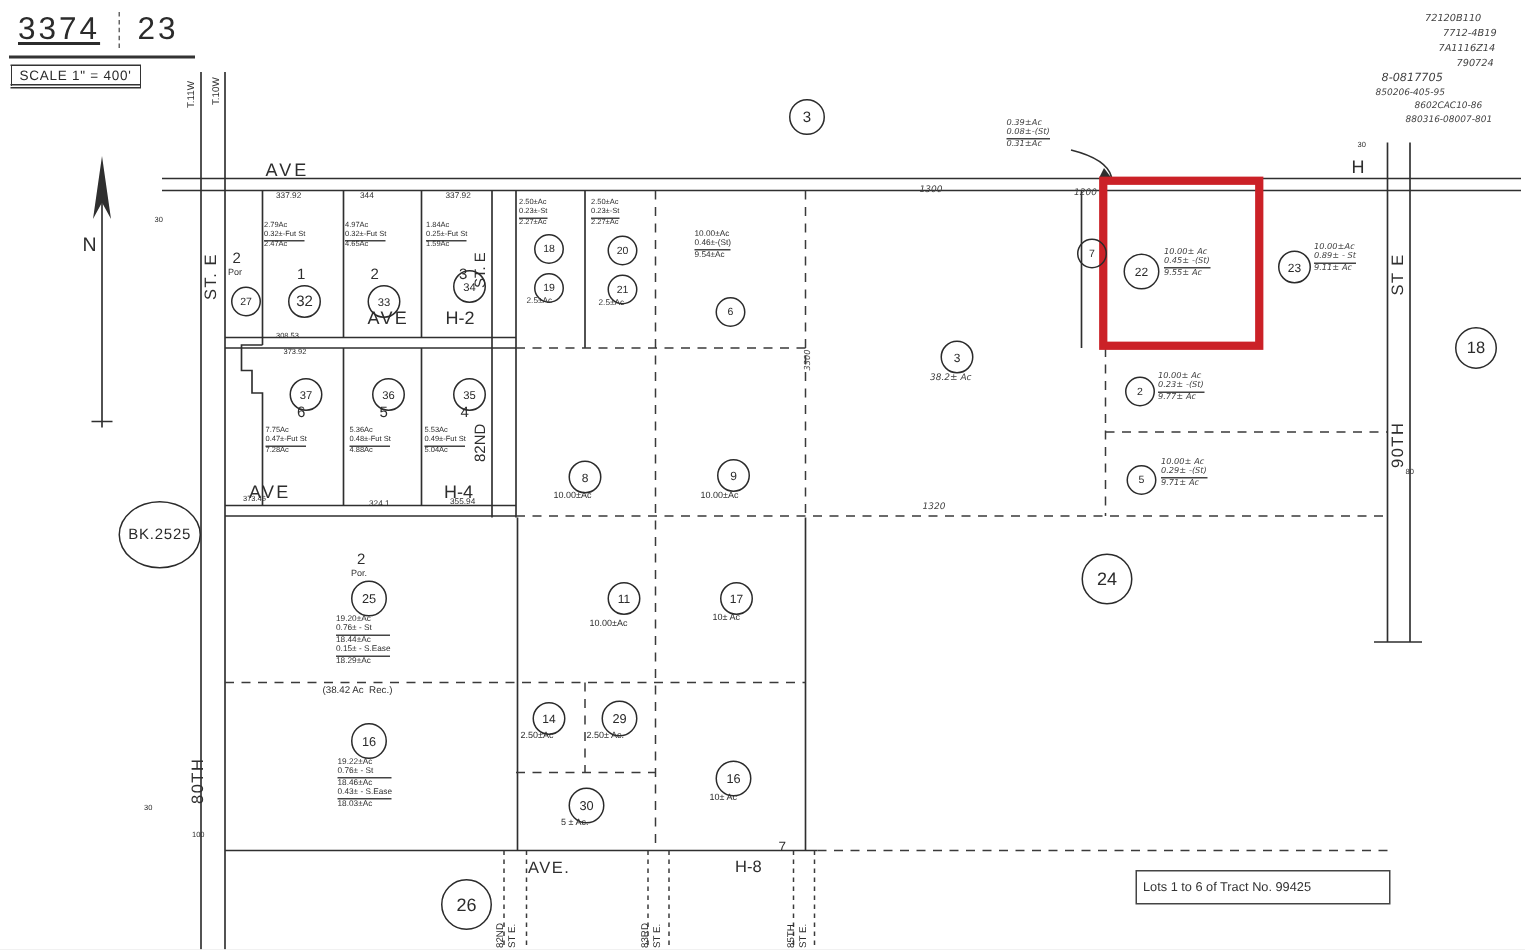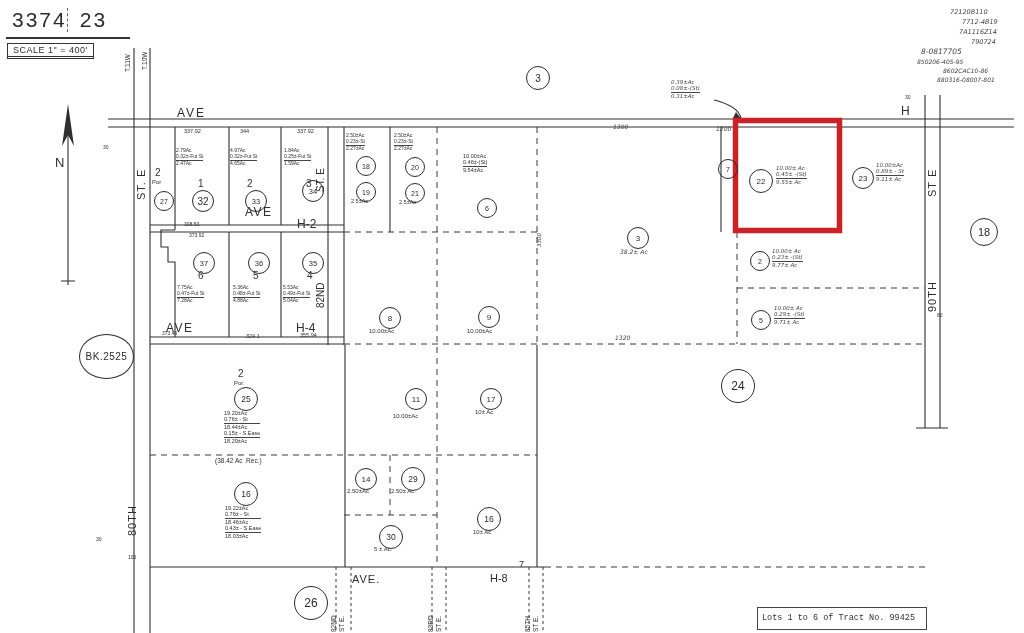--- a/index.html
+++ b/index.html
@@ -8,29 +8,29 @@
   .linework{position:absolute;left:0;top:0;}
   .lbl{position:absolute;white-space:pre;line-height:1.18;color:#2e2e2e;}
   .lbl.rot{transform:rotate(-90deg);transform-origin:0 0;}
   .lbl.hand{font-family:"DejaVu Sans",sans-serif;font-style:italic;color:#424242;}
   .lbl .bar{border-bottom:1px solid #444;}
   .circ{position:absolute;border:1.1px solid #2b2b2b;border-radius:50%;
         display:flex;align-items:center;justify-content:center;background:transparent;}
   .hdr{position:absolute;left:6px;top:6px;}
   .hdr-row{display:flex;align-items:baseline;font-size:21px;letter-spacing:2px;
            border-bottom:2px solid #333;padding:2px 6px 5px 6px;width:112px;}
-  .hdr-sheet{border-right:1px dashed #666;}
+  .hdr-sheet{padding-right:12px;border-right:1px dashed #666;text-decoration:underline;}
   .hdr-page{padding-left:12px;}
   .hdr-scale{margin-top:4px;margin-left:1px;display:inline-block;border:1px solid #333;
              border-bottom:3px double #333;font-size:9px;padding:1px 5px;letter-spacing:0.5px;}
   .bk{position:absolute;left:79px;top:334px;width:53px;height:43px;border:1.3px solid #2b2b2b;
       border-radius:50%;display:flex;flex-direction:row;align-items:center;justify-content:center;
       font-size:10px;letter-spacing:0.5px;line-height:1.1;}
-  .cap{position:absolute;left:757px;top:607px;width:164px;height:21px;border:1.2px solid #444;
-       font-family:Liberation Mono, monospace;font-size:8.5px;line-height:21px;padding-left:4px;
+  .cap{position:absolute;left:757px;top:580px;width:164px;height:21px;border:1.2px solid #444;
+       font-family:Liberation Sans, sans-serif;font-size:8.5px;line-height:21px;padding-left:4px;
        color:#333;white-space:nowrap;overflow:hidden;}
 </style>
 </head>
 <body>
 
 <div class="map">
 
   <svg class="linework" width="1024" height="633" viewBox="0 0 1024 633">
 
     <g stroke="#2f2f2f" stroke-width="1.1" fill="none">
@@ -99,21 +99,21 @@
       <div class="lbl" style="left: 240px; top: 128px; font-size: 5.5px;">344</div>
       <div class="lbl" style="left: 297px; top: 128px; font-size: 5.5px;">337.92</div>
       <div class="lbl hand" style="left: 613px; top: 123px; font-size: 6px;">1300</div>
       <div class="lbl hand" style="left: 716px; top: 125px; font-size: 6px;">1200</div>
       <div class="lbl" style="left: 155px; top: 167px; font-size: 10px;">2</div>
       <div class="lbl" style="left: 152px; top: 179px; font-size: 6px;">Por</div>
       <div class="lbl" style="left: 198px; top: 178px; font-size: 10px;">1</div>
       <div class="lbl" style="left: 247px; top: 178px; font-size: 10px;">2</div>
       <div class="lbl" style="left: 306px; top: 178px; font-size: 10px;">3</div>
       <div class="lbl" style="left: 245px; top: 205px; font-size: 12px; letter-spacing: 1.5px;">AVE</div>
-      <div class="lbl" style="left: 297px; top: 205px; font-size: 12px; margin-top: 12px;">H-2</div>
+      <div class="lbl" style="left: 297px; top: 205px; font-size: 12px;">H-2</div>
       <div class="lbl" style="left: 176px; top: 148px; font-size: 5px;"><div>2.79Ac</div><div class="bar">0.32±-Fut St</div><div>2.47Ac</div></div>
       <div class="lbl" style="left: 230px; top: 148px; font-size: 5px;"><div>4.97Ac</div><div class="bar">0.32±-Fut St</div><div>4.65Ac</div></div>
       <div class="lbl" style="left: 284px; top: 148px; font-size: 5px;"><div>1.84Ac</div><div class="bar">0.25±-Fut St</div><div>1.59Ac</div></div>
       <div class="lbl rot" style="left: 135px; top: 200px; font-size: 11px; letter-spacing: 1px;">ST. E</div>
       <div class="lbl rot" style="left: 126px; top: 536px; font-size: 11px; letter-spacing: 1px;">80TH</div>
       <div class="lbl" style="left: 103px; top: 145px; font-size: 5px;">30</div>
       <div class="lbl" style="left: 96px; top: 537px; font-size: 5px;">30</div>
       <div class="lbl" style="left: 128px; top: 555px; font-size: 5px;">100</div>
       <div class="lbl rot" style="left: 315px; top: 192px; font-size: 10px;">ST. E</div>
       <div class="lbl rot" style="left: 315px; top: 308px; font-size: 10px;">82ND</div>

